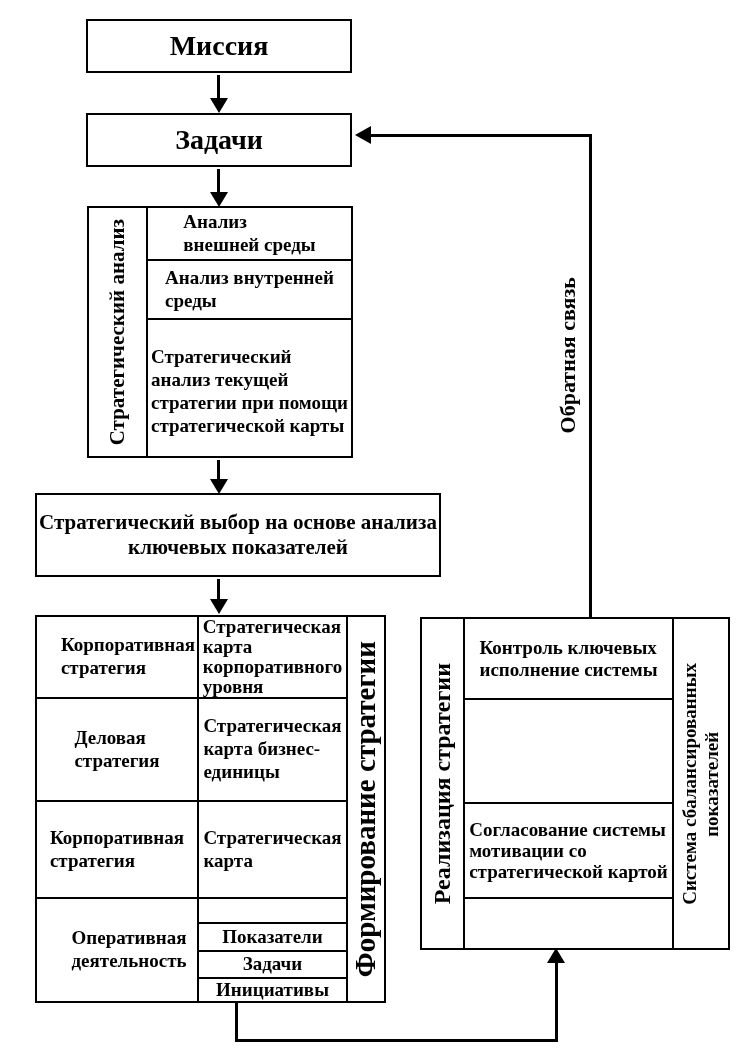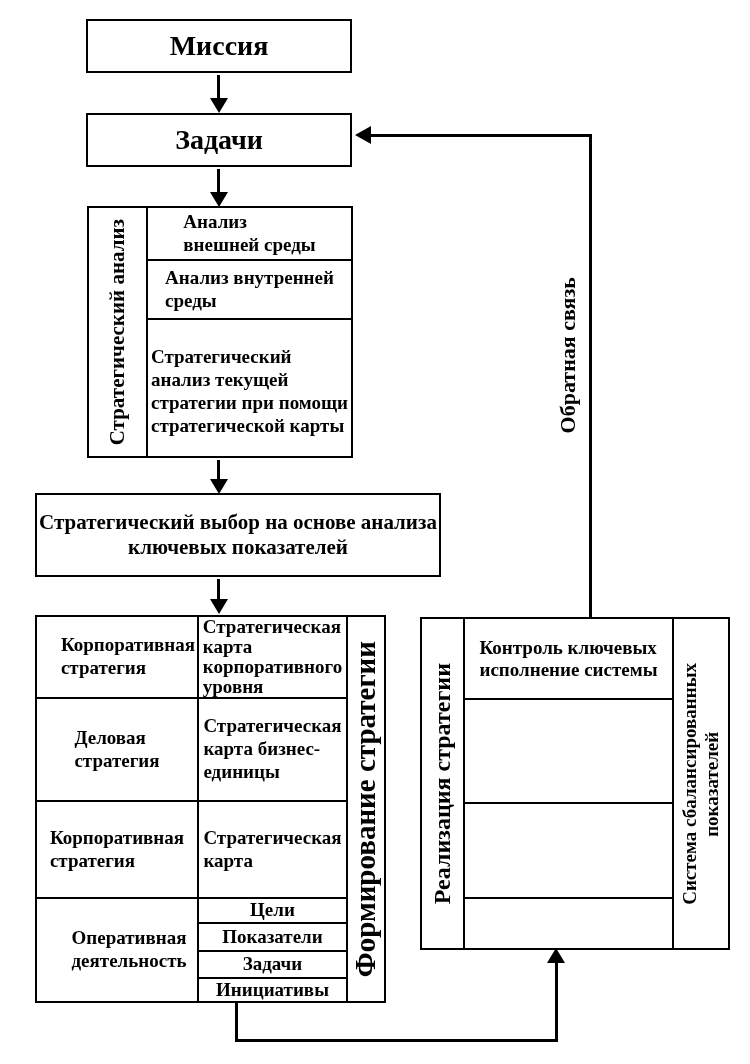--- a/index.html
+++ b/index.html
@@ -105,21 +105,20 @@
 карта бизнес-
 единицы</div>
 
     <div class="cell fs19" style="left:0; top:185px; width:160px; height:95px;">Корпоративная
 стратегия</div>
     <div class="cell fs19" style="left:162px; top:185px; width:147px; height:95px;">Стратегическая
 карта</div>
 
     <div class="cell fs19" style="left:0; top:282px; width:184px; height:102px;">Оперативная
 деятельность</div>
-    <div class="cell fs19 lh-tight" style="left:162px; top:282px; width:147px; height:23px;">Цели</div>
     <div class="cell fs19 lh-tight" style="left:162px; top:335px; width:147px; height:25px;">Задачи</div>
     <div class="cell fs19 lh-tight" style="left:162px; top:307px; width:147px; height:26px;">Показатели</div>
     <div class="cell fs19 lh-tight" style="left:162px; top:362px; width:147px; height:22px;border-radius:6px;">Инициативы</div>
 
     <div class="vwrap" style="left:311px; top:0; width:36px; height:384px;">
       <div class="vtext" style="font-size:29px;">Формирование стратегии</div>
     </div>
   </div>
 
   <div class="tbl" style="left:420px; top:617px; width:310px; height:333px;">
@@ -128,20 +127,23 @@
     <div class="hline" style="left:41px; top:79px; width:211px; height:2px;"></div>
     <div class="hline" style="left:41px; top:183px; width:211px; height:2px;"></div>
     <div class="hline" style="left:41px; top:278px; width:211px; height:2px;"></div>
 
     <div class="vwrap" style="left:0; top:0; width:41px; height:329px;">
       <div class="vtext" style="font-size:24px;">Реализация стратегии</div>
     </div>
 
     <div class="cell fs19 lh-mid" style="left:43px; top:0; width:207px; height:79px;">Контроль ключевых
 исполнение системы</div>
+    <div class="cell fs19 lh-mid" style="left:43px; top:185px; width:207px; height:93px;">Согласование системы
+мотивации со
+стратегической картой</div>
 
     <div class="vwrap" style="left:252px; top:0; width:54px; height:329px;">
       <div class="vtext" style="font-size:19px;">Система сбалансированных
 показателей</div>
     </div>
   </div>
 
   <div class="vline" style="left:589px; top:134px; width:3px; height:483px;"></div>
   <div class="hline" style="left:369px; top:134px; width:222px; height:3px;"></div>
   <div class="tri tri-left" style="left:355px; top:126px;"></div>

